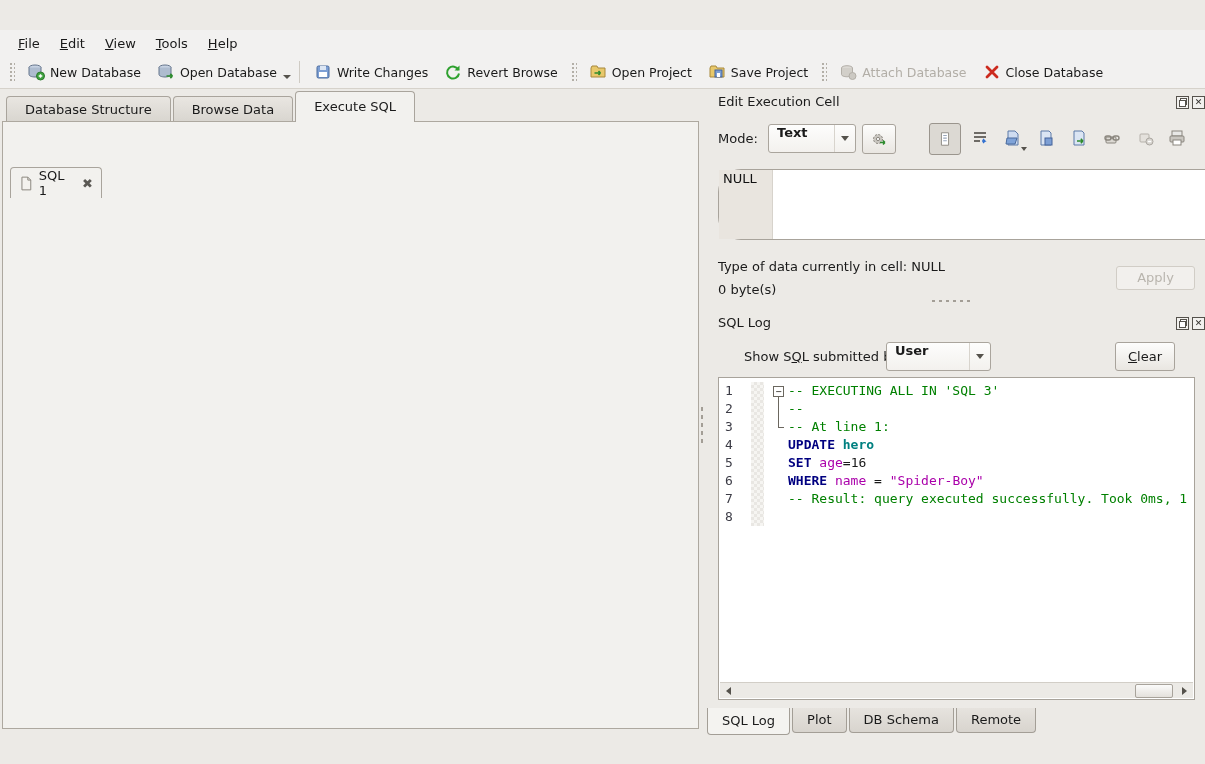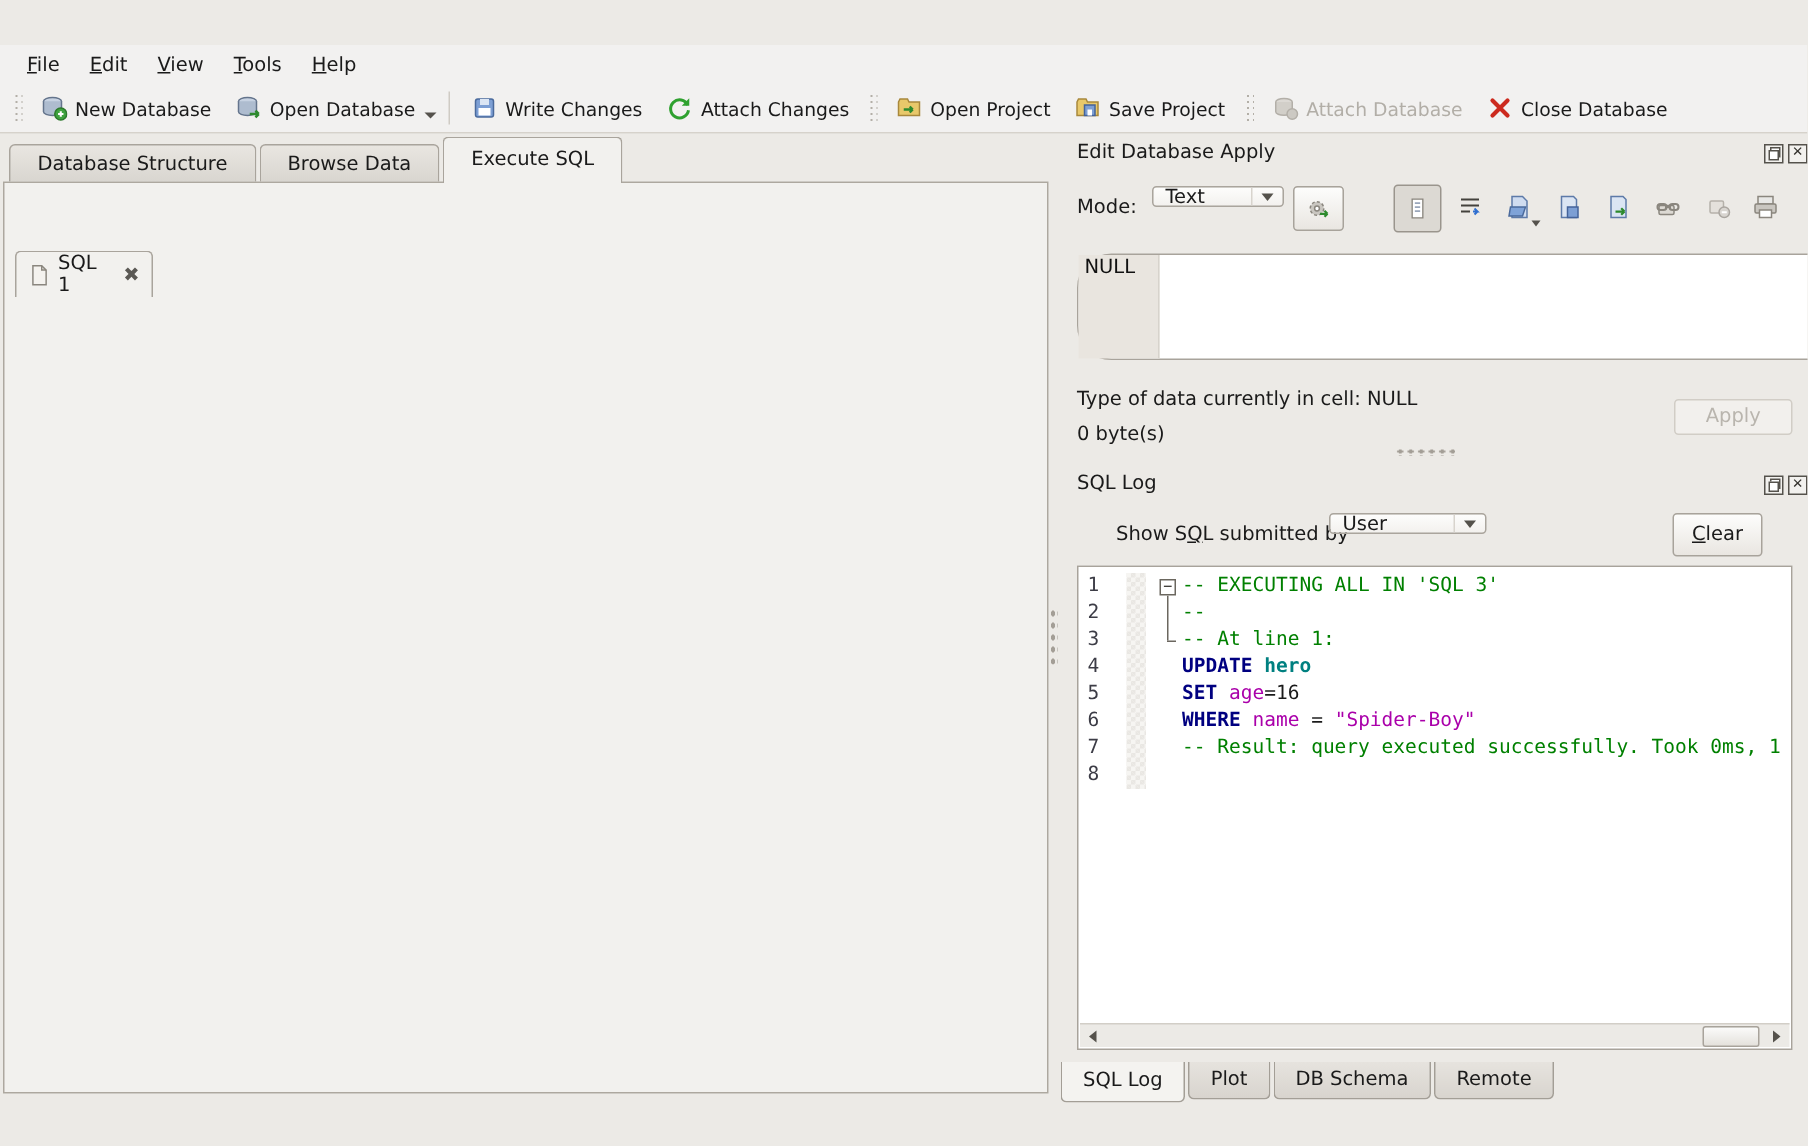--- a/index.html
+++ b/index.html
@@ -96,22 +96,22 @@
     background-image:radial-gradient(#a39e96 40%,transparent 42%);background-size:4px 8px;}
 
   
   .docktitle{position:absolute;font-size:13px;color:#1a1a1a;}
   .dockbtns{position:absolute;display:flex;gap:3px;}
   .dbtn{width:13px;height:13px;border:1px solid #55524c;box-sizing:border-box;position:relative;background:#f2f1ee;}
   .dbtn.float::after{content:"";position:absolute;left:2px;top:3px;width:5px;height:5px;border:1px solid #55524c;background:#fff;}
   .dbtn.float::before{content:"";position:absolute;right:1px;top:1px;width:5px;height:5px;border:1px solid #55524c;background:#fff;}
   .dbtn.close::after{content:"\2715";position:absolute;inset:0;font-size:9px;line-height:11px;text-align:center;color:#33312d;}
 
-  .combo{position:absolute;height:14px;border:1px solid #aaa59d;border-radius:3px;background:linear-gradient(#fdfdfc,#f3f1ee);
-    box-sizing:border-box;display:flex;align-items:center;}
+  .combo{position:absolute;height:29px;border:1px solid #aaa59d;border-radius:3px;background:linear-gradient(#fdfdfc,#f3f1ee);
+    box-sizing:border-box;display:flex;align-items:flex-start;font-weight:bold;}
   .combo .val{flex:1;padding-left:8px;}
   .combo .arr{width:20px;display:flex;align-items:center;justify-content:center;border-left:1px solid #d8d4cd;height:100%;}
   .combo .arr::after{content:"";width:0;height:0;border-left:4px solid transparent;border-right:4px solid transparent;
     border-top:5px solid #55524c;}
 
   .pushbtn{position:absolute;border:1px solid #a8a39b;border-radius:3px;background:linear-gradient(#fdfdfc,#e9e6e1);
     box-sizing:border-box;text-align:center;}
   .pushbtn.disabled{border-color:#d1cdc6;background:#f2f0ed;color:#b9b5ae;}
 
   .iconbtn{position:absolute;width:26px;height:26px;display:flex;align-items:center;justify-content:center;}
@@ -194,21 +194,21 @@
         </span>
         <span>Write Changes</span>
       </div>
       <div class="tbtn">
         <span style="display: flex;">
           <svg width="18" height="18" viewBox="0 0 18 18">
             <path d="M14.5 7A6 6 0 1 0 15 10.5" fill="none" stroke="#2fa12f" stroke-width="2"></path>
             <path d="M15.5 2.5v5h-5z" fill="#2fa12f"></path>
           </svg>
         </span>
-        <span>Attach Changes</span>
+        <span>Revert Browse</span>
       </div>
       <div class="tb-grip"></div>
       <div class="tbtn">
         <span style="display: flex;">
           <svg width="18" height="18" viewBox="0 0 18 18">
             <path d="M2 5l1-2h5l1 2h7v9H2z" fill="#e8c86a" stroke="#a8883c"></path>
             <path d="M5.5 10h6m0 0l-2-2m2 2l-2 2" stroke="#2d8a2d" stroke-width="1.6" fill="none"></path>
           </svg>
         </span>
         <span>Open Project</span>
@@ -348,21 +348,21 @@
   <div class="hdots" style="left:330px;top:370px;"></div>
 
   <div class="whitebox emptybox"></div>
 
   <div class="hdots" style="left:330px;top:565px;"></div>
 
   <div class="whitebox msgbox" id="msgbox"><div>Execution finished without errors.</div><div>Result: query executed successfully. Took 0ms, 1 rows affected</div><div>At line 1:</div><div>UPDATE hero</div><div>SET age=16</div><div>WHERE name = "Spider-Boy"</div></div>
 
   <div class="vdots" style="left:700px;top:405px;"></div>
 
-  <div class="docktitle" style="left:718px;top:94px;">Edit Database Apply</div>
+  <div class="docktitle" style="left:718px;top:94px;">Edit Execution Cell</div>
   <div class="dockbtns" style="left:1176px;top:96px;">
     <div class="dbtn float"></div>
     <div class="dbtn close"></div>
   </div>
 
   <div class="lbl" style="left:718px;top:131px;">Mode:</div>
   <div class="combo" style="left:768px;top:124px;width:88px;">
     <span class="val">Text</span>
     <span class="arr"></span>
   </div>

